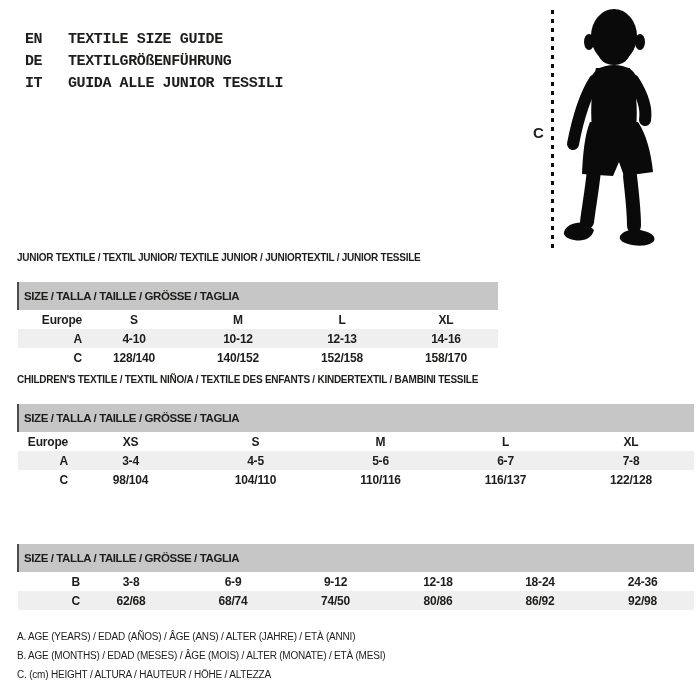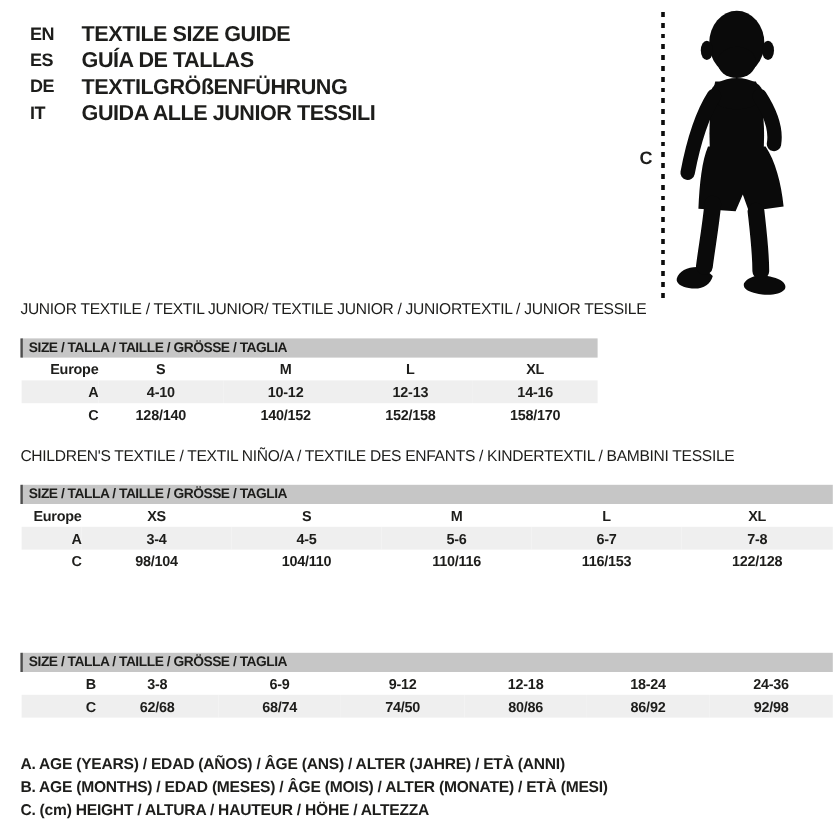--- a/index.html
+++ b/index.html
@@ -2,73 +2,69 @@
 <html><head>
 <meta charset="utf-8">
 <style>
   * { margin:0; padding:0; box-sizing:border-box; }
   html,body { background:#ffffff; }
   .page {
     position:relative; width:700px; height:700px; background:#ffffff;
     font-family:"Liberation Sans", sans-serif; color:#1d1d1b; overflow:hidden;
   }
   
-  .lang-block { position:absolute; left:25px; top:17px; }
+  .lang-block { position:absolute; left:25px; top:28px;font-family:Liberation Mono, monospace; }
   .lang-row { display:flex; height:22px; align-items:center; }
   .lang-code { width:43px; font-size:15px; font-weight:700; letter-spacing:-0.4px; }
-  .lang-label { font-size:18px; font-weight:700; letter-spacing:-0.4px; white-space:nowrap; }
+  .lang-label { font-size:15px; font-weight:700; letter-spacing:-0.4px; white-space:nowrap; }
   
   .figure { position:absolute; left:530px; top:6px; width:168px; height:248px; }
   .dotted-line {
     position:absolute; left:21px; top:4px; width:3px; height:240px;
     background:repeating-linear-gradient(to bottom,#0c0c0c 0 4px, transparent 4px 9px);
   }
   .c-label { position:absolute; left:3px; top:118px; font-size:15px; font-weight:700; }
   .silhouette { position:absolute; left:26px; top:0; }
   
   .section-title {
-    position:absolute; left:17px; font-size:13px; font-weight:400;
+    position:absolute; left:17px; font-size:10px; font-weight:700;
     letter-spacing:-0.25px; white-space:nowrap; line-height:20px;
   }
   .t-junior-title { top:248px; }
   .t-children-title { top:370px; }
   .t-babies-title { top:493px; }
   .t-babies-title2 { top:513px; }
   .size-table {
     position:absolute; left:17px; border-collapse:collapse; table-layout:fixed;
     font-size:12px; font-weight:700; letter-spacing:-0.2px; color:#1d1d1b;
   }
   .size-table th {
     background:#c6c6c6; text-align:left; font-size:11.5px; font-weight:700;
-    letter-spacing:-0.4px; height:16px; padding-left:5px;
+    letter-spacing:-0.4px; height:28px; padding-left:5px;
     border-left:2px solid #4d4d4d; white-space:nowrap;
   }
   .size-table td { height:19px; text-align:center; white-space:nowrap; }
   .size-table td:first-child { text-align:right; padding-left:3px; }
   .size-table tr.shaded td { background:#efefef; }
   .tbl-junior { top:282px; width:480px; }
   .tbl-children { top:404px; width:676px; }
   .tbl-babies { top:544px; width:676px; }
   
   .footnotes { position:absolute; left:17px; top:627px; }
-  .footnote { font-size:13px; font-weight:700; letter-spacing:-0.2px; line-height:19px; white-space:nowrap; }
+  .footnote { font-size:10px; font-weight:400; letter-spacing:-0.2px; line-height:19px; white-space:nowrap; }
 </style>
 </head>
 <body>
 
 <div class="page">
 
   <div class="lang-block">
     <div class="lang-row">
       <span class="lang-code">EN</span>
       <span class="lang-label">TEXTILE SIZE GUIDE</span>
-    </div>
-    <div class="lang-row">
-      <span class="lang-code">ES</span>
-      <span class="lang-label">GUÍA DE TALLAS</span>
     </div>
     <div class="lang-row">
       <span class="lang-code">DE</span>
       <span class="lang-label">TEXTILGRÖßENFÜHRUNG</span>
     </div>
     <div class="lang-row">
       <span class="lang-code">IT</span>
       <span class="lang-label">GUIDA ALLE JUNIOR TESSILI</span>
     </div>
   </div>
@@ -166,21 +162,21 @@
         <td>4-5</td>
         <td>5-6</td>
         <td>6-7</td>
         <td>7-8</td>
       </tr>
       <tr>
         <td>C</td>
         <td>98/104</td>
         <td>104/110</td>
         <td>110/116</td>
-        <td>116/153</td>
+        <td>116/137</td>
         <td>122/128</td>
       </tr>
     </tbody>
   </table>
 
   <table class="size-table tbl-babies">
     <colgroup>
       <col style="width:62px">
         <col style="width:102px">
         <col style="width:102px">

